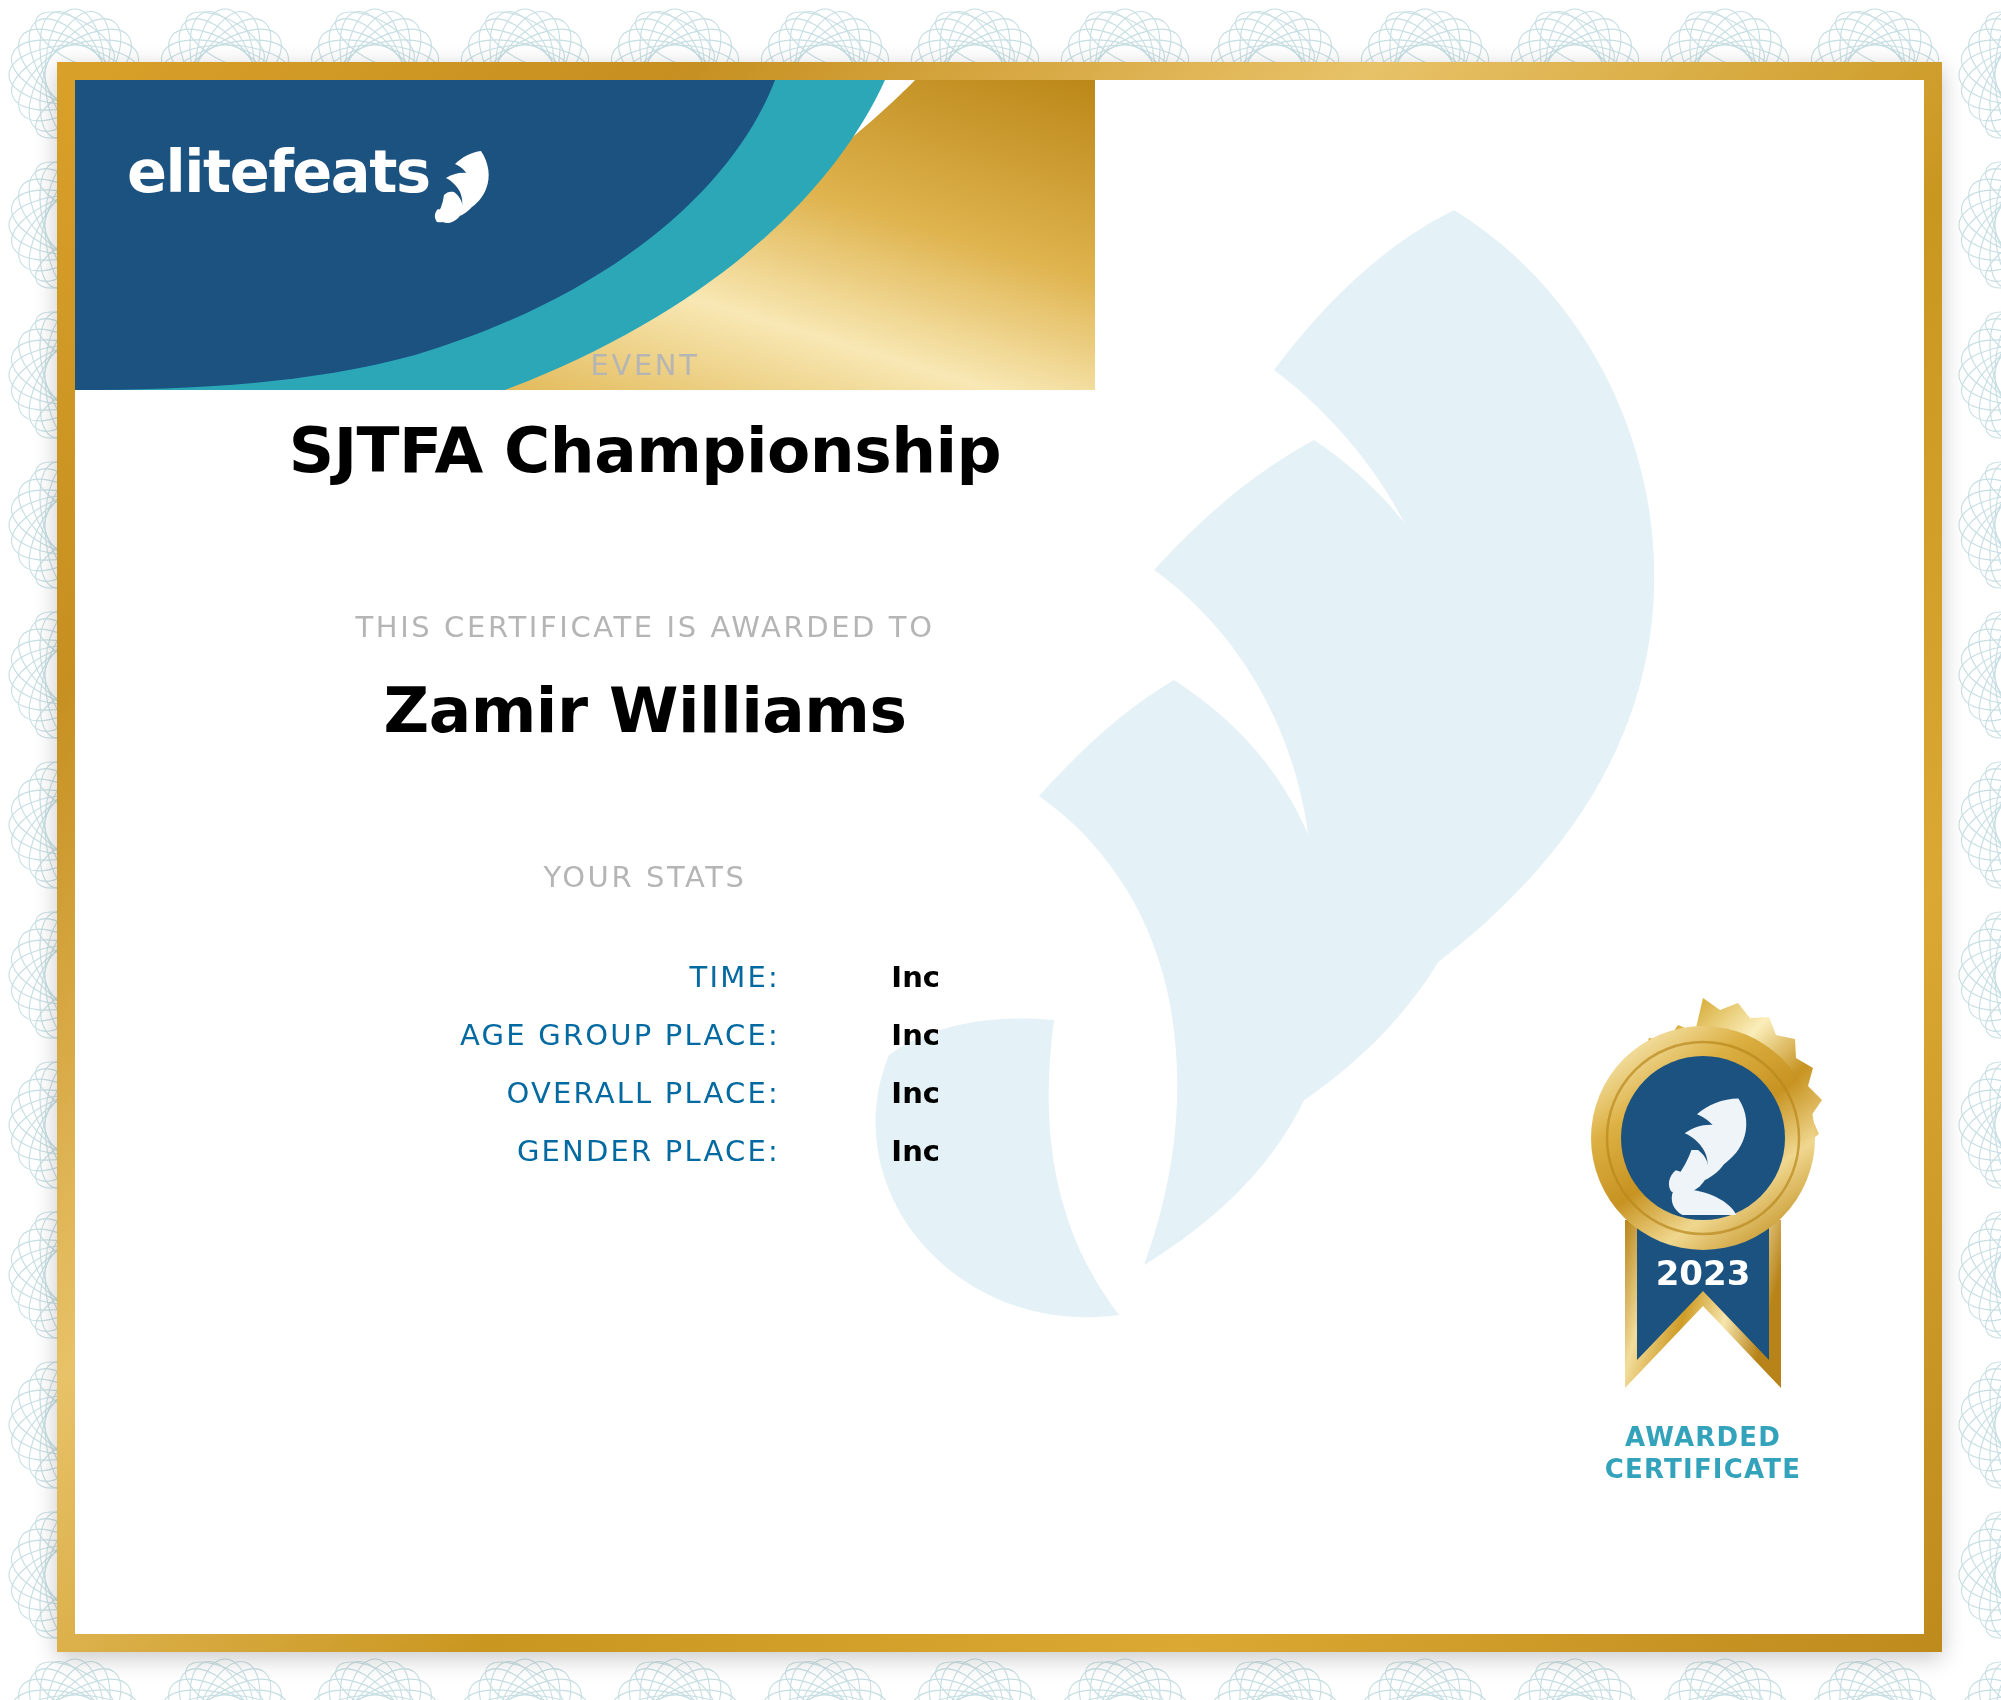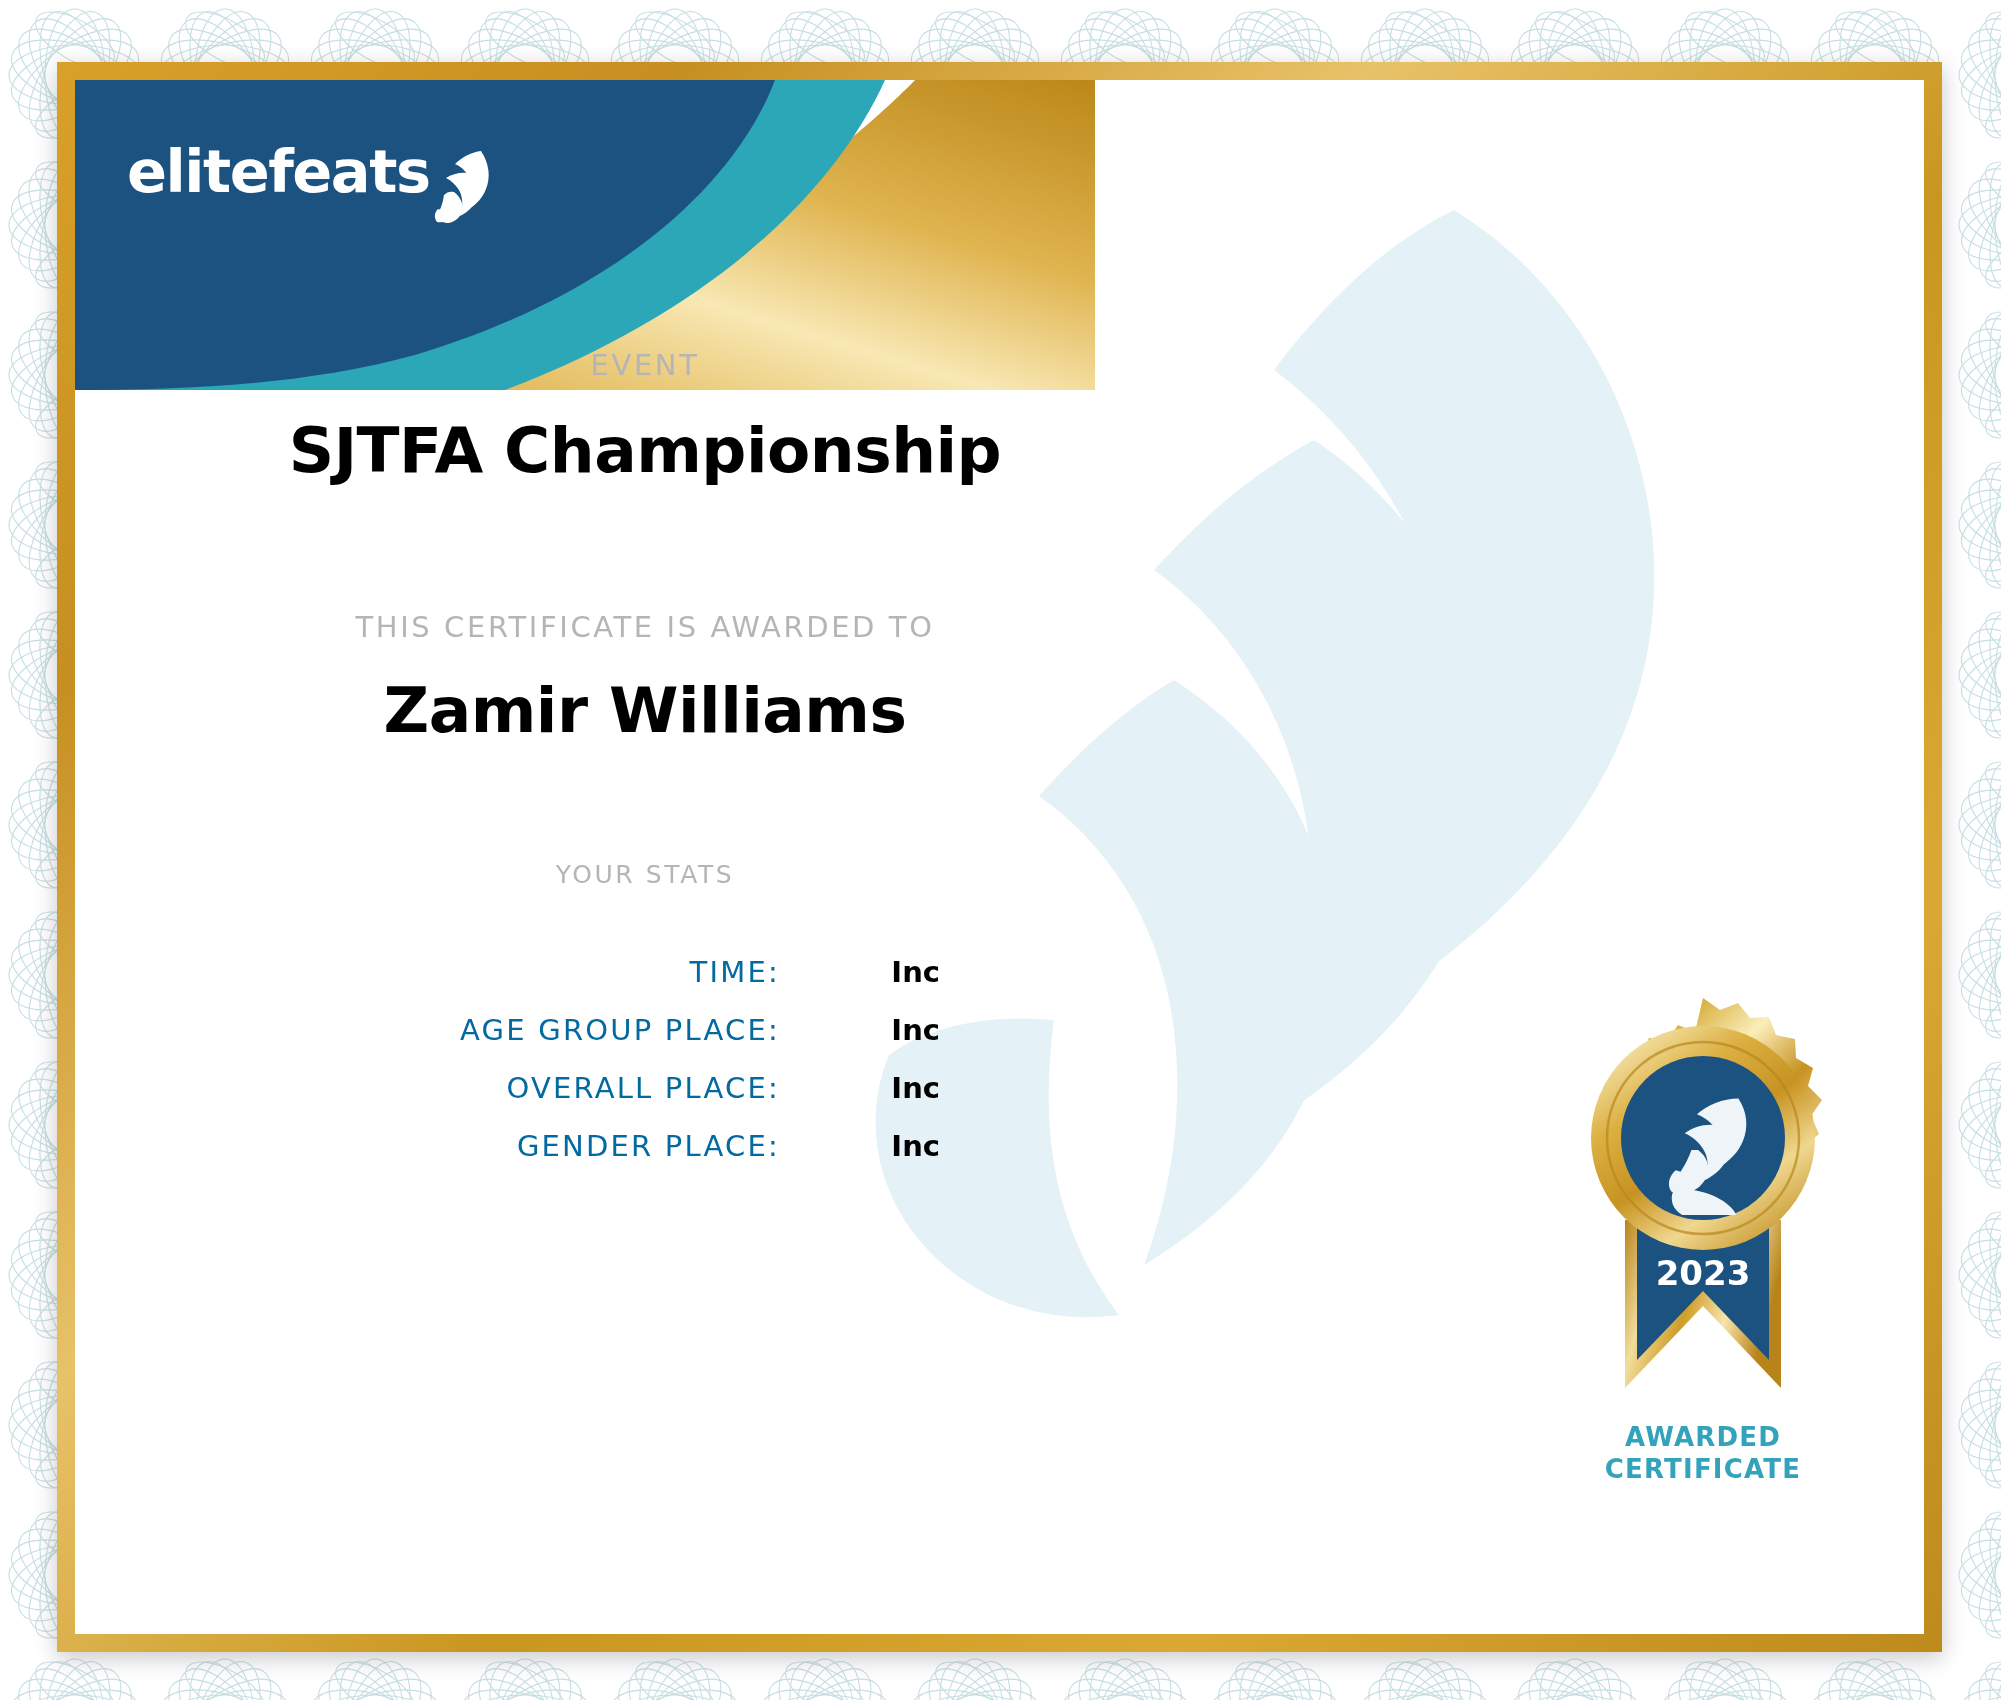--- a/index.html
+++ b/index.html
@@ -149,21 +149,21 @@
 
   
   #stats-block {
     position: absolute;
     right: 779px;
     top: 780px;
     width: 1000px;
     text-align: center;
   }
   #stats-heading {
-    font-size: 25px;
+    font-size: 29px;
     margin-bottom: 66px;
   }
   #stats-list {
     width: 100%;
   }
   .stat-row {
     display: flex;
     justify-content: center;
     align-items: baseline;
     margin-bottom: 24px;

